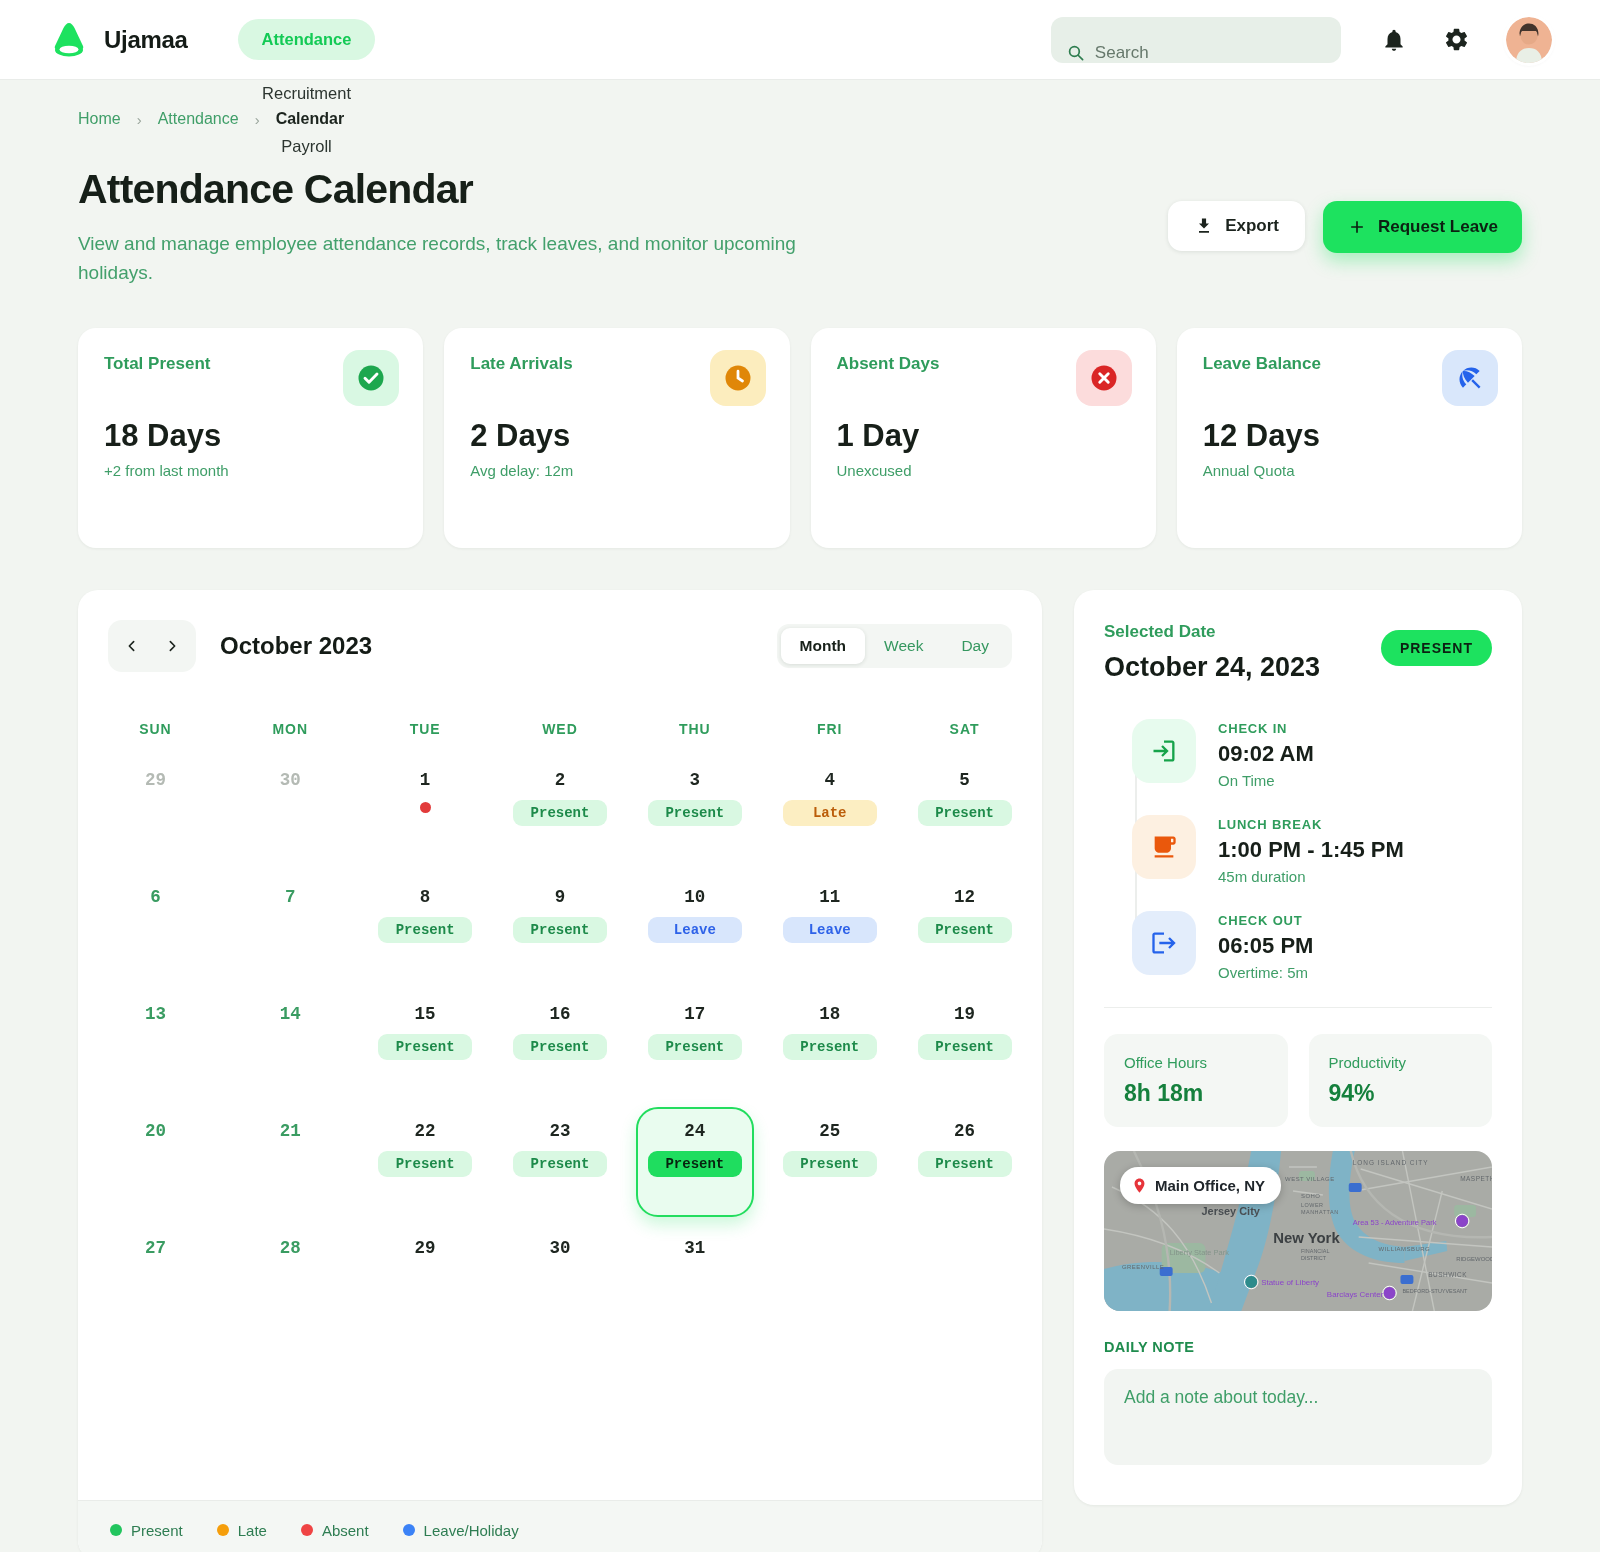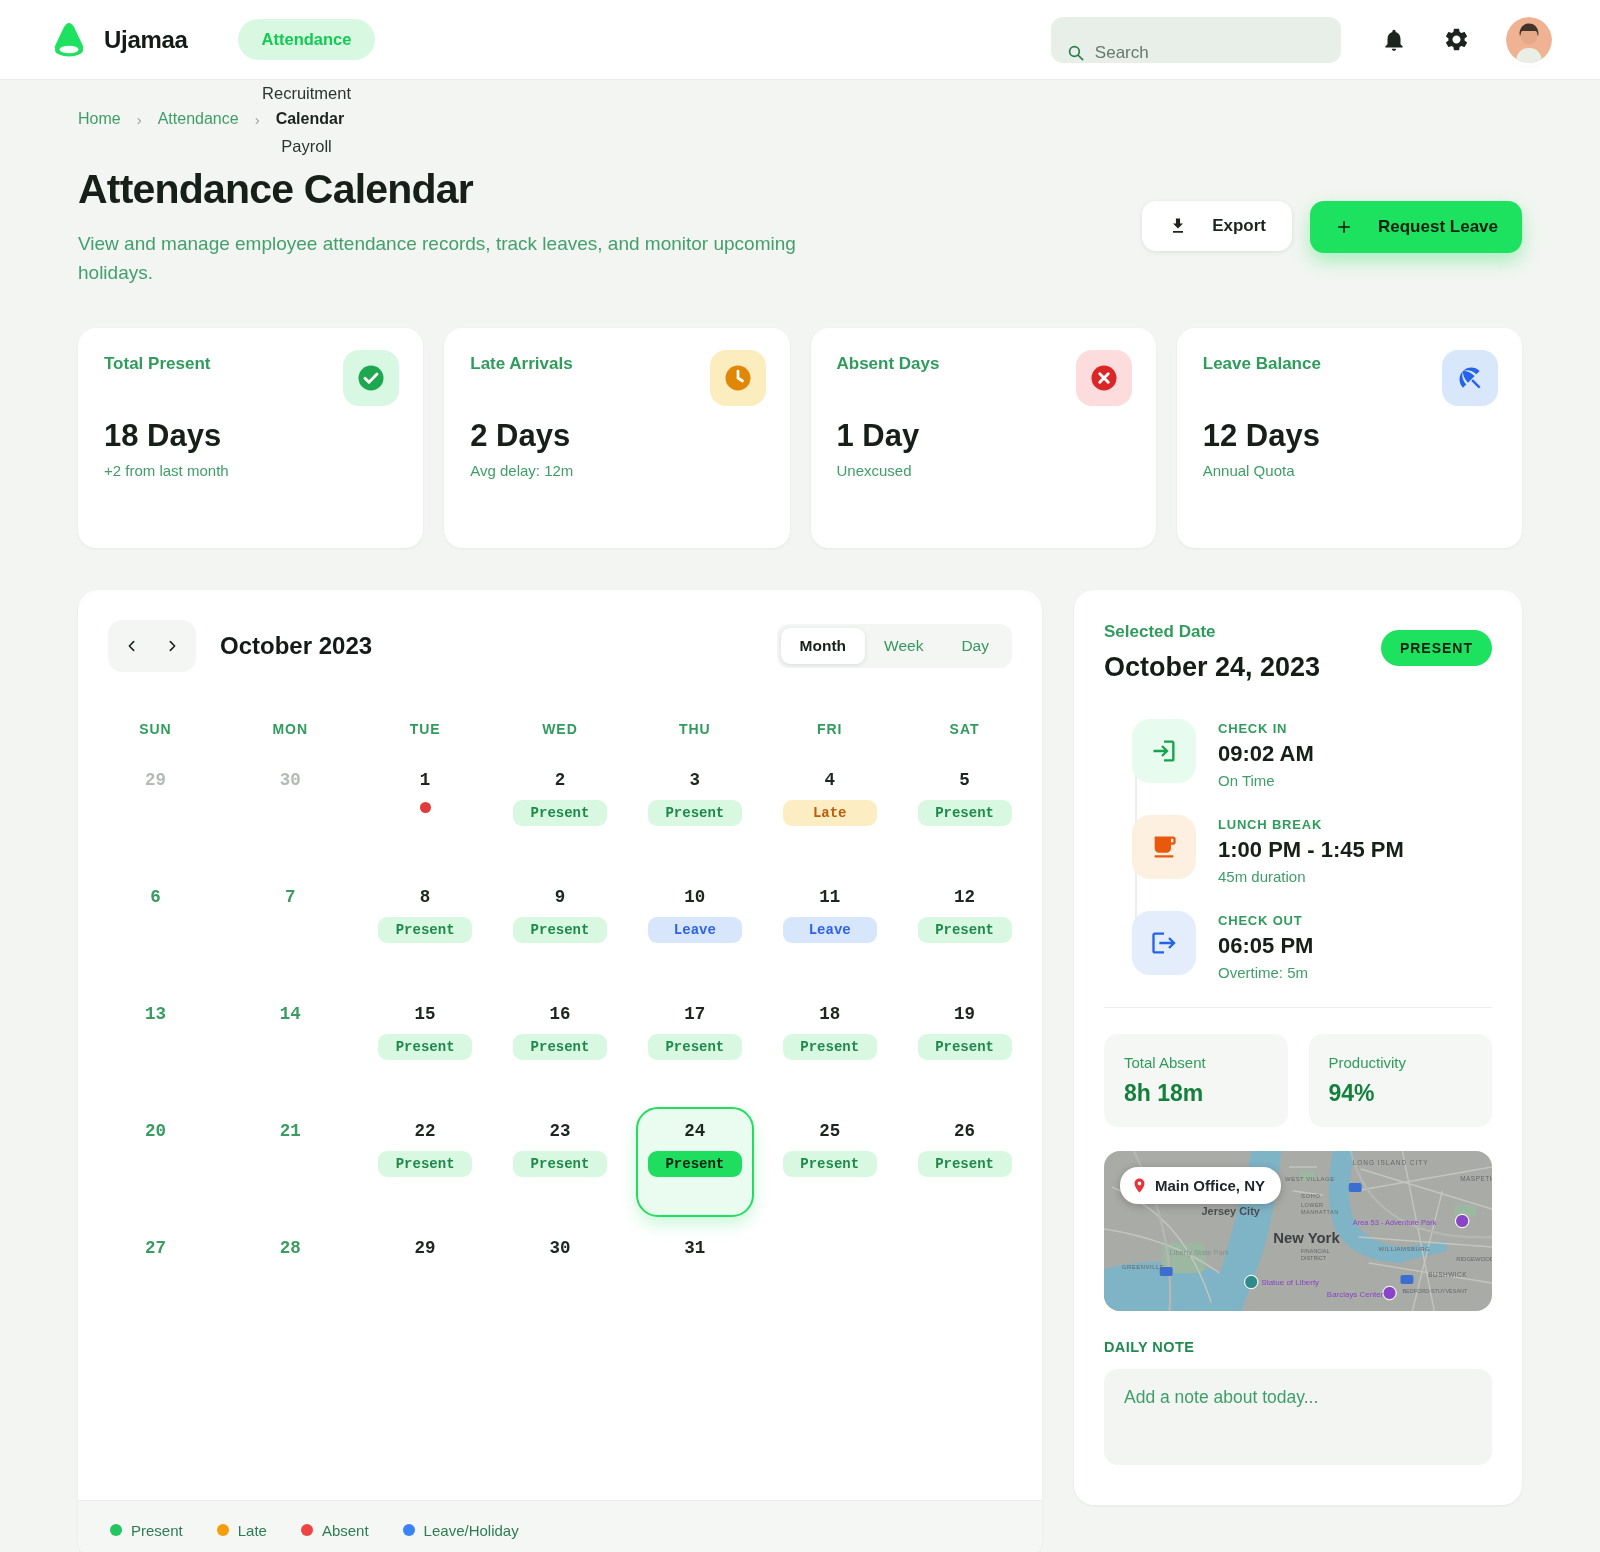--- a/index.html
+++ b/index.html
@@ -36,21 +36,21 @@
   
   .page{ padding:30px 78px 0; }
   .crumbs{ display:flex; align-items:center; gap:16px; font-size:16px; }
   .crumbs a{ color:#3f9e68; text-decoration:none; }
   .crumbs .sep{ color:#9aa59c; font-size:15px; }
   .crumbs .current{ color:#1c241e; font-weight:700; }
   .title-row{ margin-top:38px; display:flex; align-items:center; justify-content:space-between; }
   h1{ font-size:41px; font-weight:800; letter-spacing:-0.8px; color:#161f18; }
   .subtitle{ margin-top:16px; font-size:19px; line-height:1.55; color:#43a06c; max-width:780px; }
   .actions{ display:flex; gap:18px; }
-  .btn{ display:flex; align-items:center; gap:24px; border:none; cursor:pointer;
+  .btn{ display:flex; align-items:center; gap:11px; border:none; cursor:pointer;
     font-family:"Liberation Sans", sans-serif; font-size:17px; font-weight:700; border-radius:14px; }
   .btn-export{ background:#fff; color:#1c241e; height:50px; padding:0 26px;
     box-shadow:0 1px 4px rgba(20,40,25,.10); }
   .btn-primary{ background:var(--accent); color:#0c2112; height:52px; padding:0 24px;
     box-shadow:0 8px 18px rgba(29,226,95,.35); }
   
   .stats{ margin-top:40px; display:grid; grid-template-columns:repeat(4,1fr); gap:21px; }
   .stat-card{ background:#fff; border-radius:18px; padding:26px; height:220px; position:relative;
     box-shadow:0 1px 3px rgba(20,40,25,.06); }
   .stat-label{ font-size:17px; font-weight:600; color:var(--green); }
@@ -551,21 +551,21 @@
             <div class="tl-value">06:05 PM</div>
             <div class="tl-sub">Overtime: 5m</div>
           </div>
         </div>
       </div>
 
       <div class="divider"></div>
 
       <div class="metrics">
         <div class="metric">
-          <div class="metric-label">Total Absent</div>
+          <div class="metric-label">Office Hours</div>
           <div class="metric-value">8h 18m</div>
         </div>
         <div class="metric">
           <div class="metric-label">Productivity</div>
           <div class="metric-value">94%</div>
         </div>
       </div>
 
       <div class="map-wrap">
         <svg width="100%" height="100%" viewBox="0 0 390 160" preserveAspectRatio="none">

